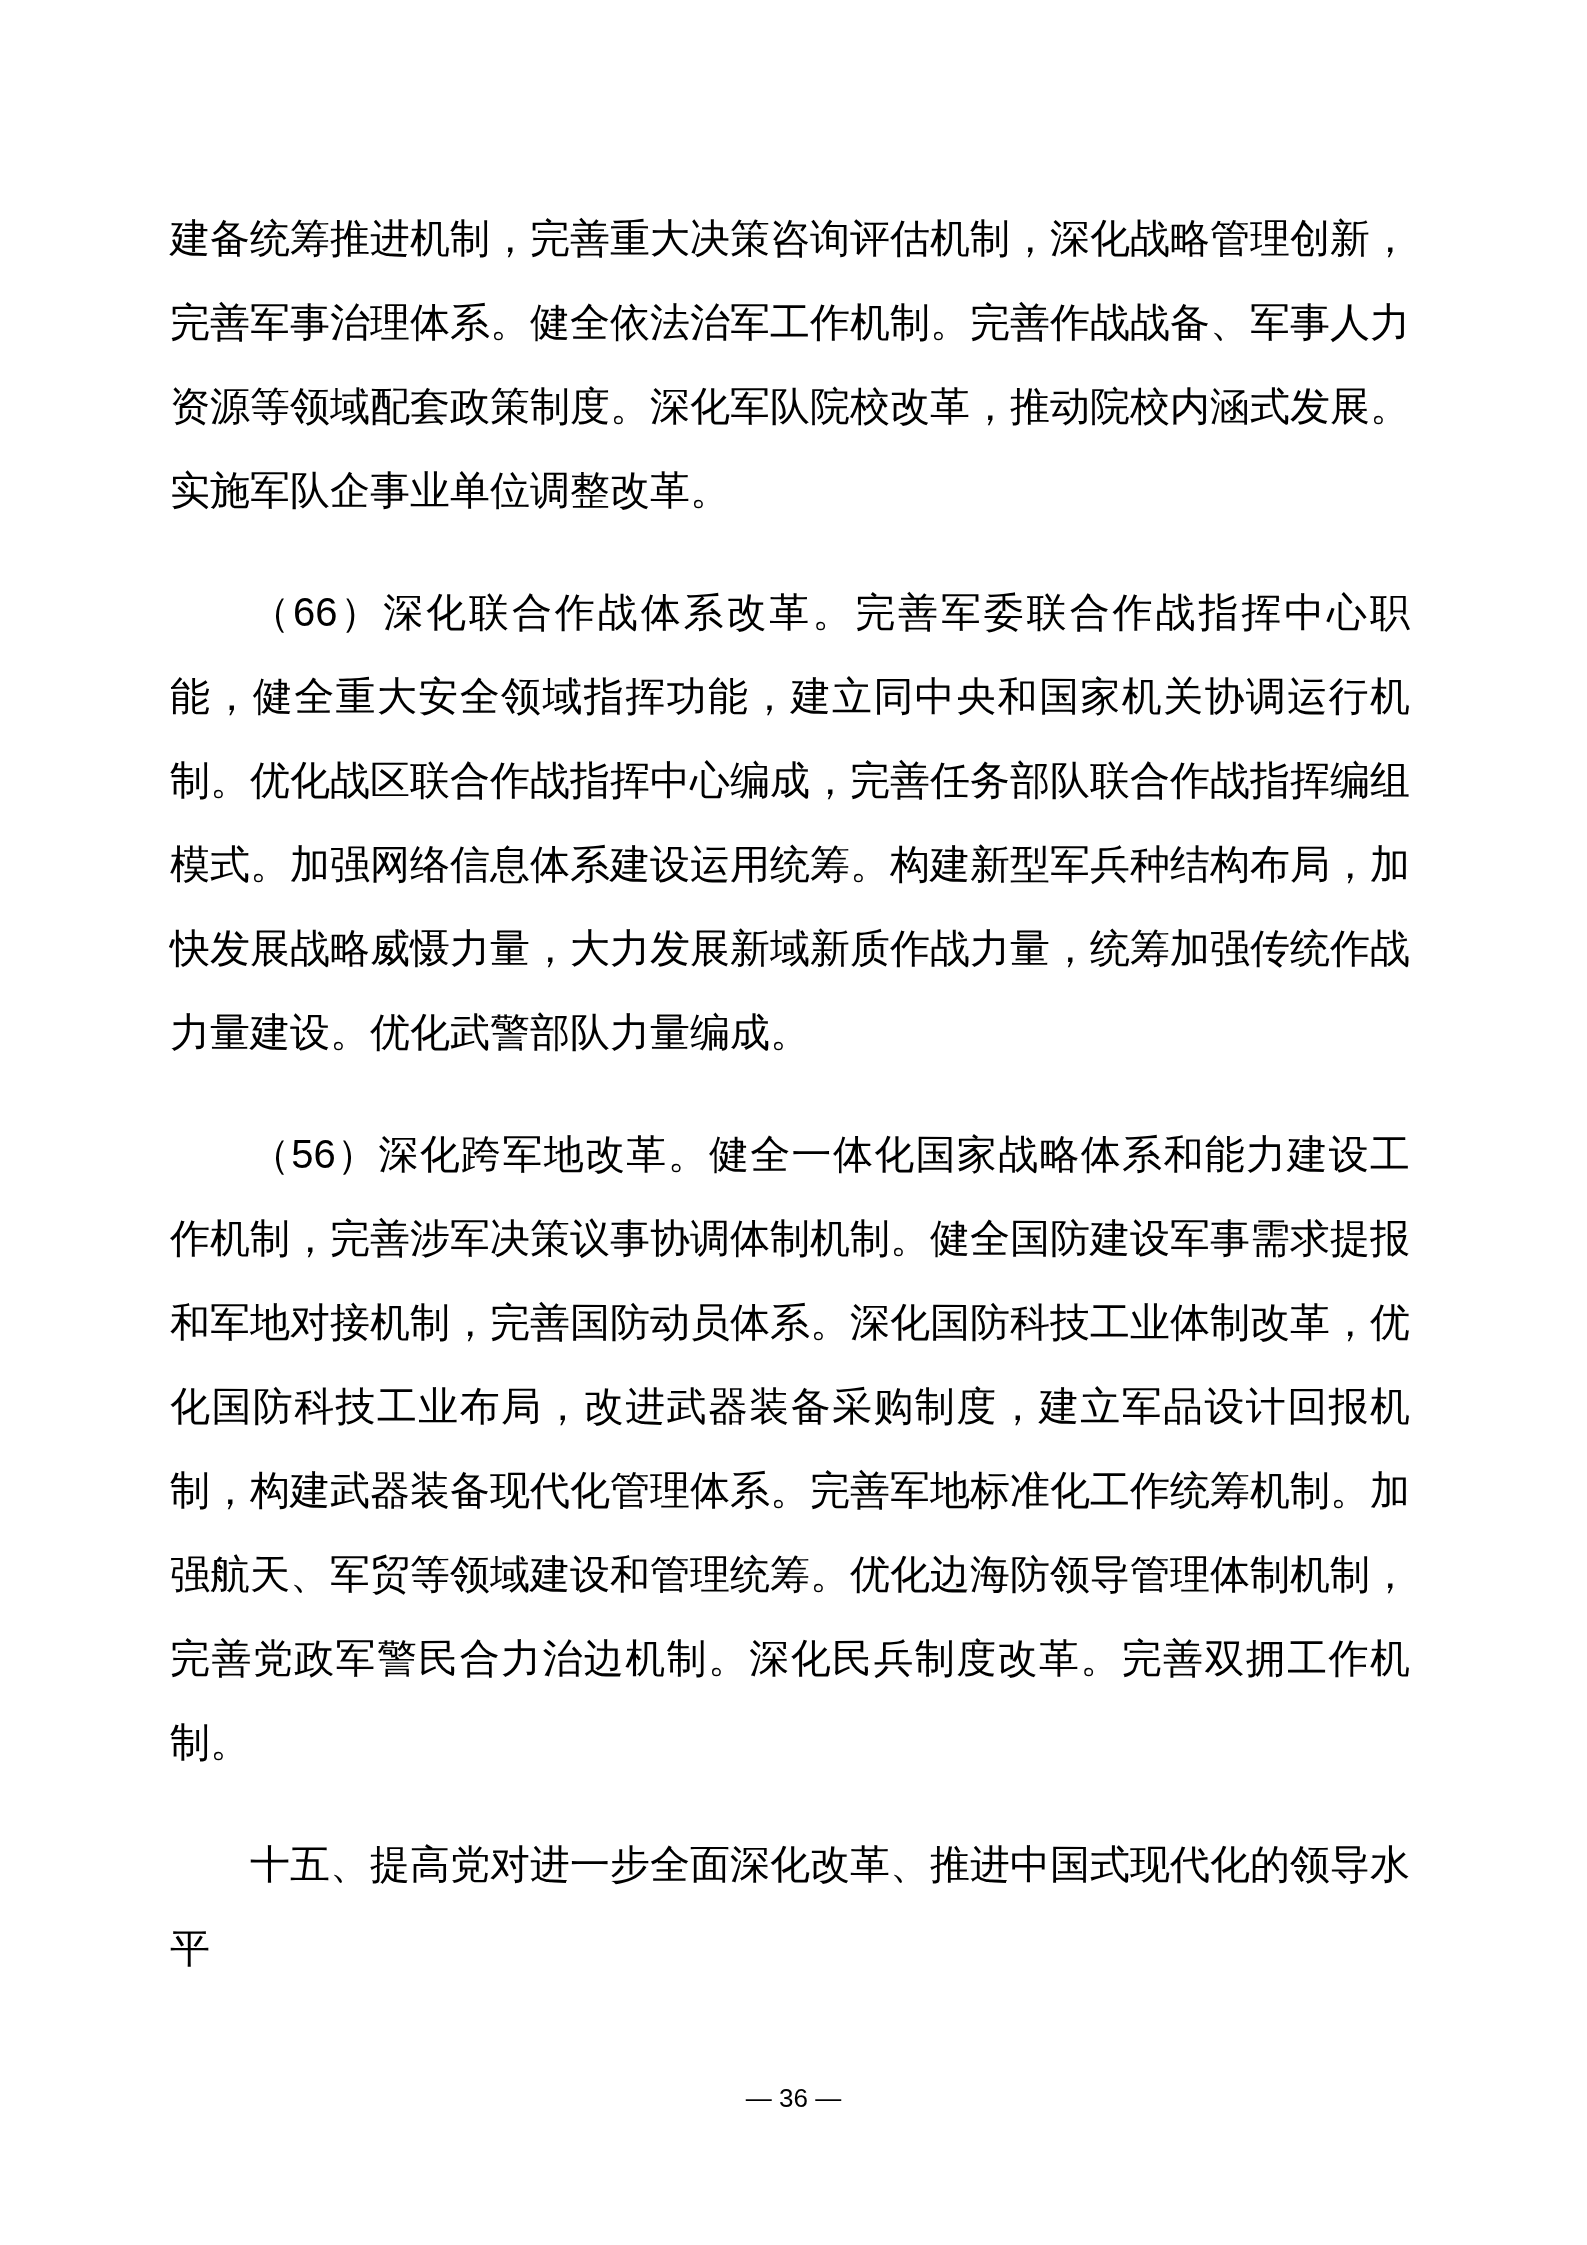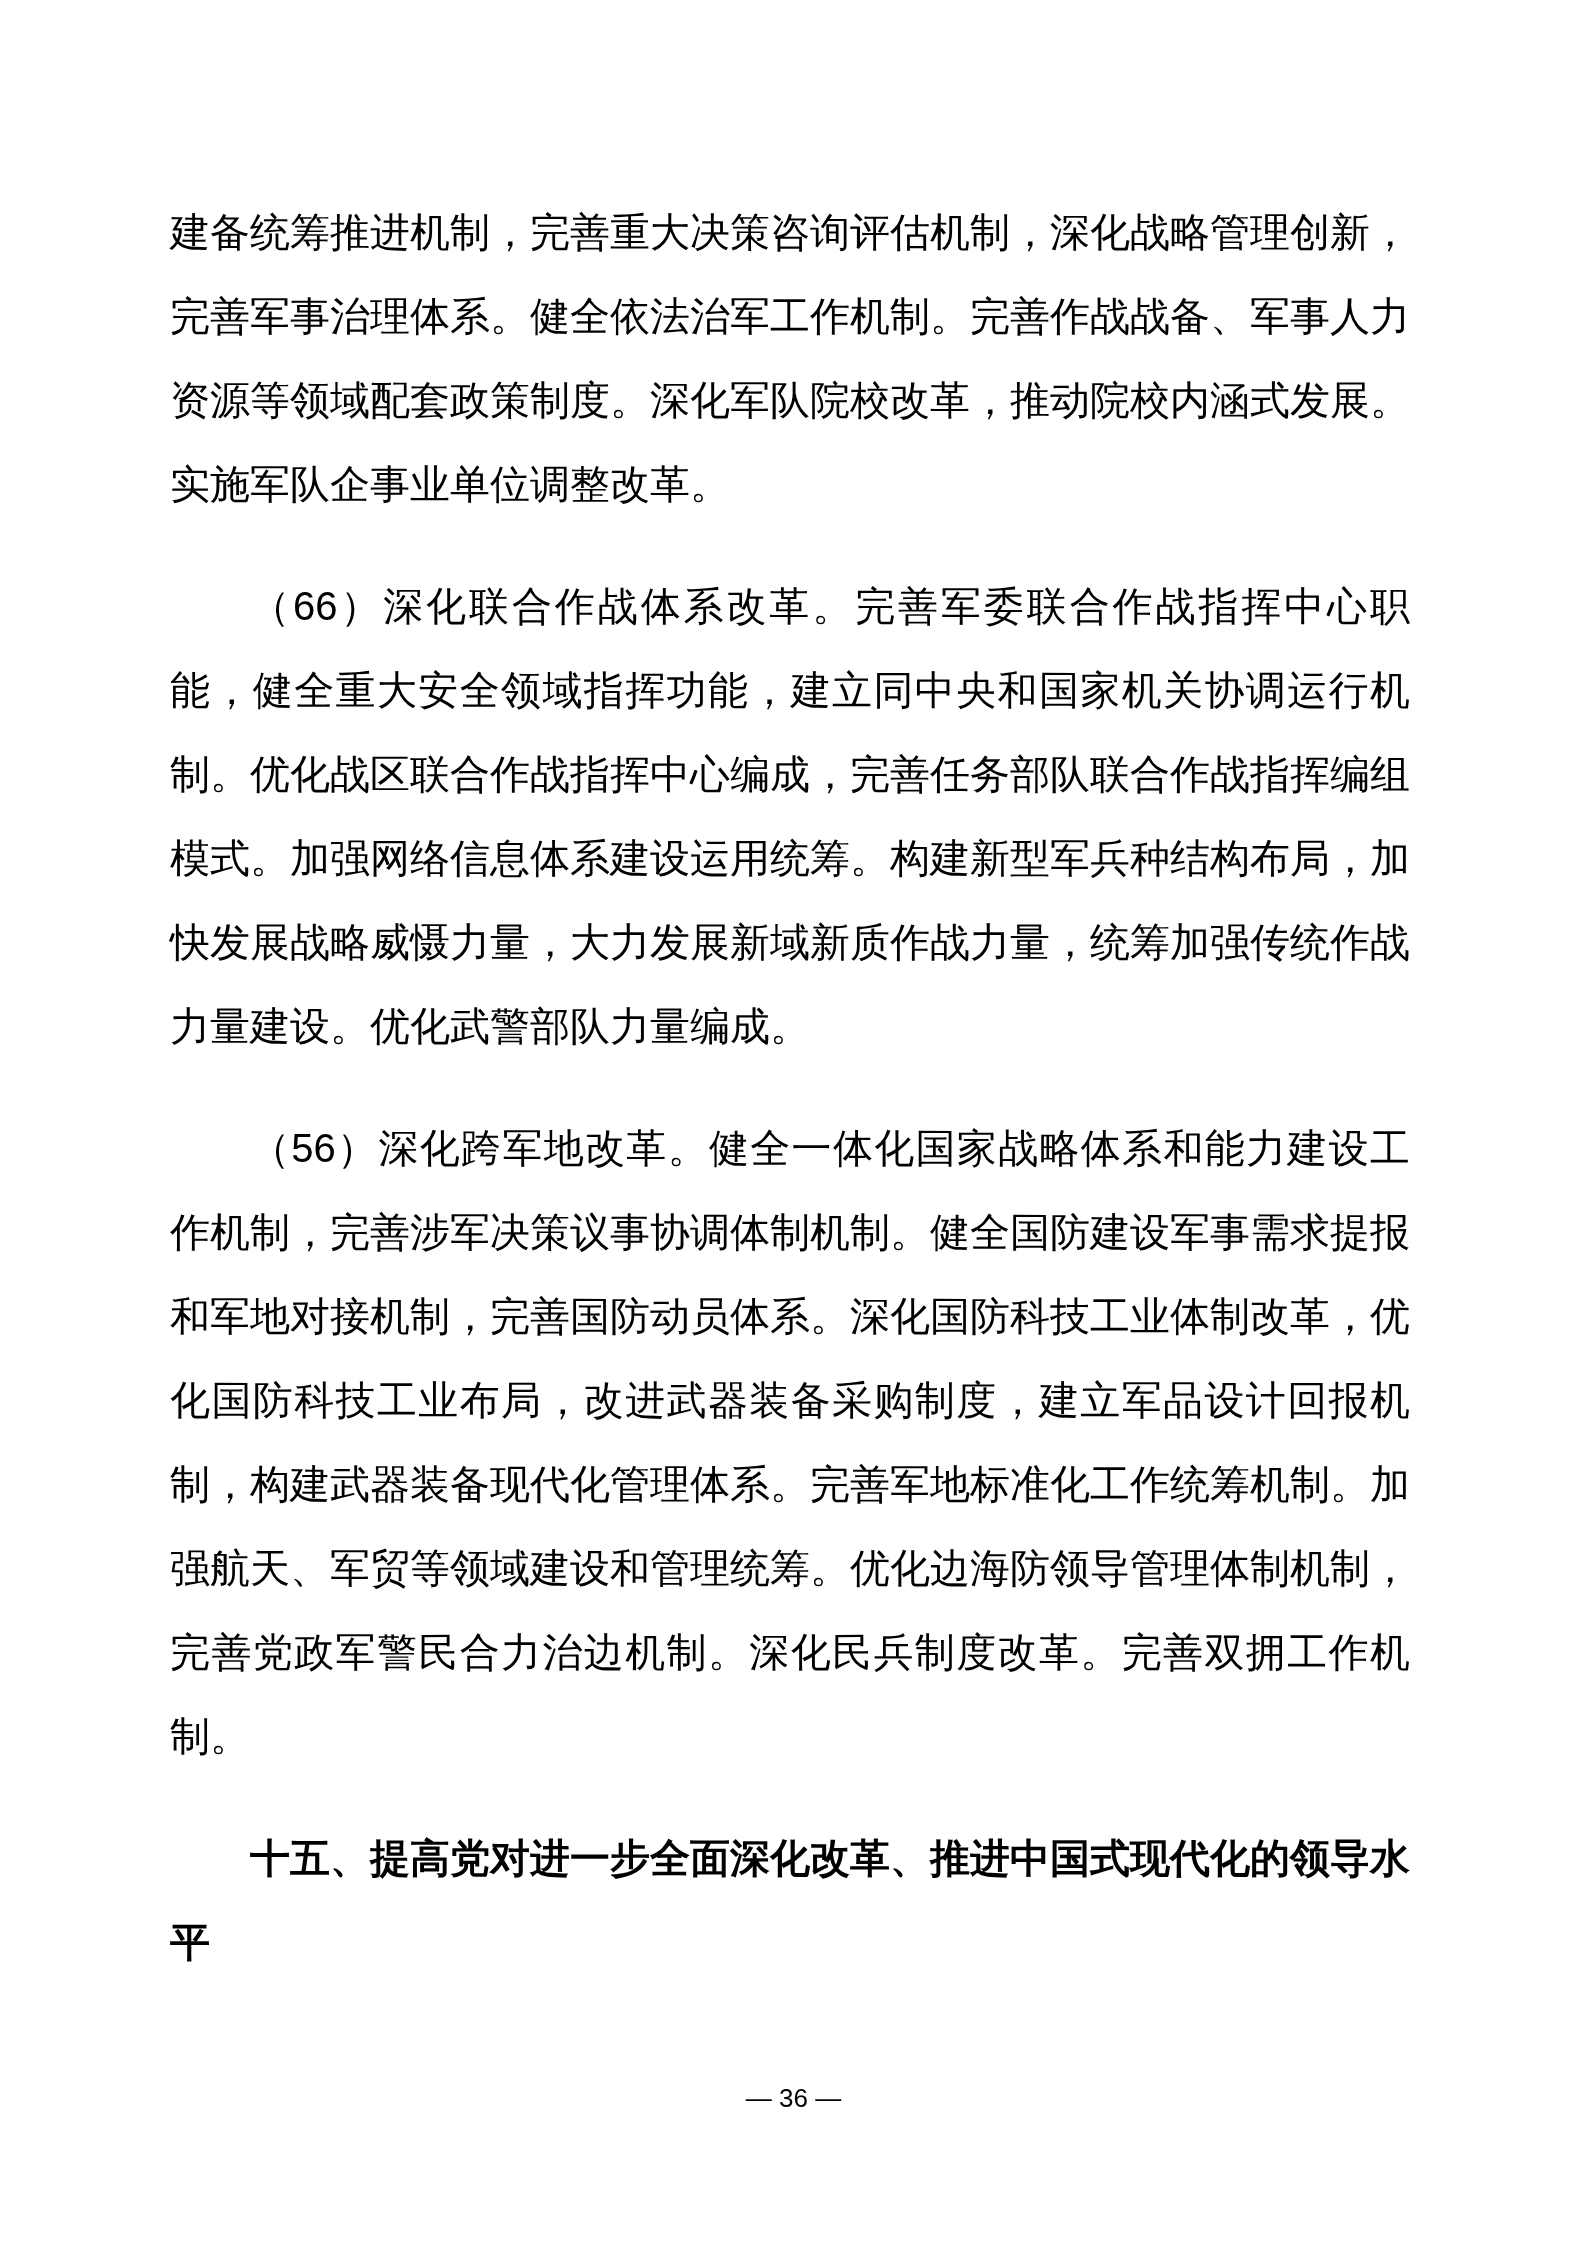--- a/index.html
+++ b/index.html
@@ -13,40 +13,40 @@
     height: 2245px;
     margin: 0 auto;
     background: #ffffff;
     color: #000000;
     font-family: "Liberation Sans", "DejaVu Sans", sans-serif;
     overflow: hidden;
   }
   .page-body {
     position: absolute;
     left: 170px;
-    top: 190px;
+    top: 196px;
     width: 1240px;
   }
   .body-para {
     margin: 0 0 38px 0;
     font-size: 40px;
     line-height: 84px;
     text-align: justify;
     text-justify: inter-character;
     letter-spacing: 0;
     word-break: normal;
   }
   .body-para.indented {
     text-indent: 2em;
   }
   .section-heading {
     margin: 0;
     font-size: 40px;
     line-height: 84px;
-    font-weight: bold;
+    font-weight: normal;
     text-indent: 2em;
     text-align: justify;
     text-justify: inter-character;
   }
   .page-footer {
     position: absolute;
     left: 0;
     top: 2082px;
     width: 100%;
     text-align: center;

